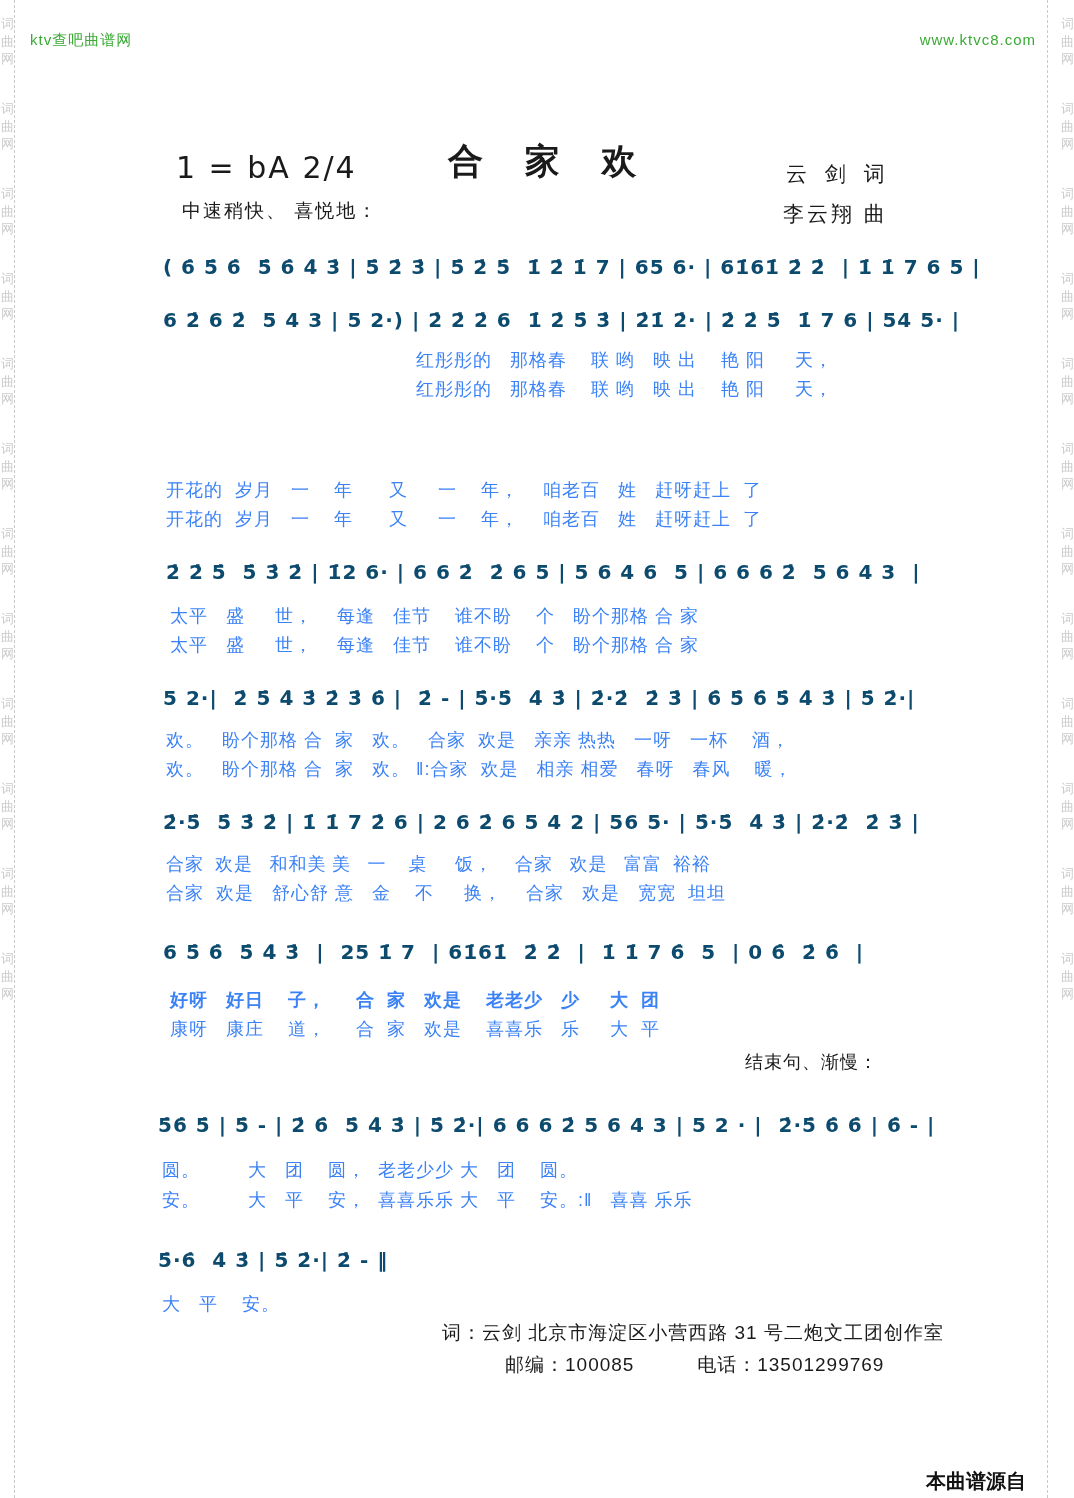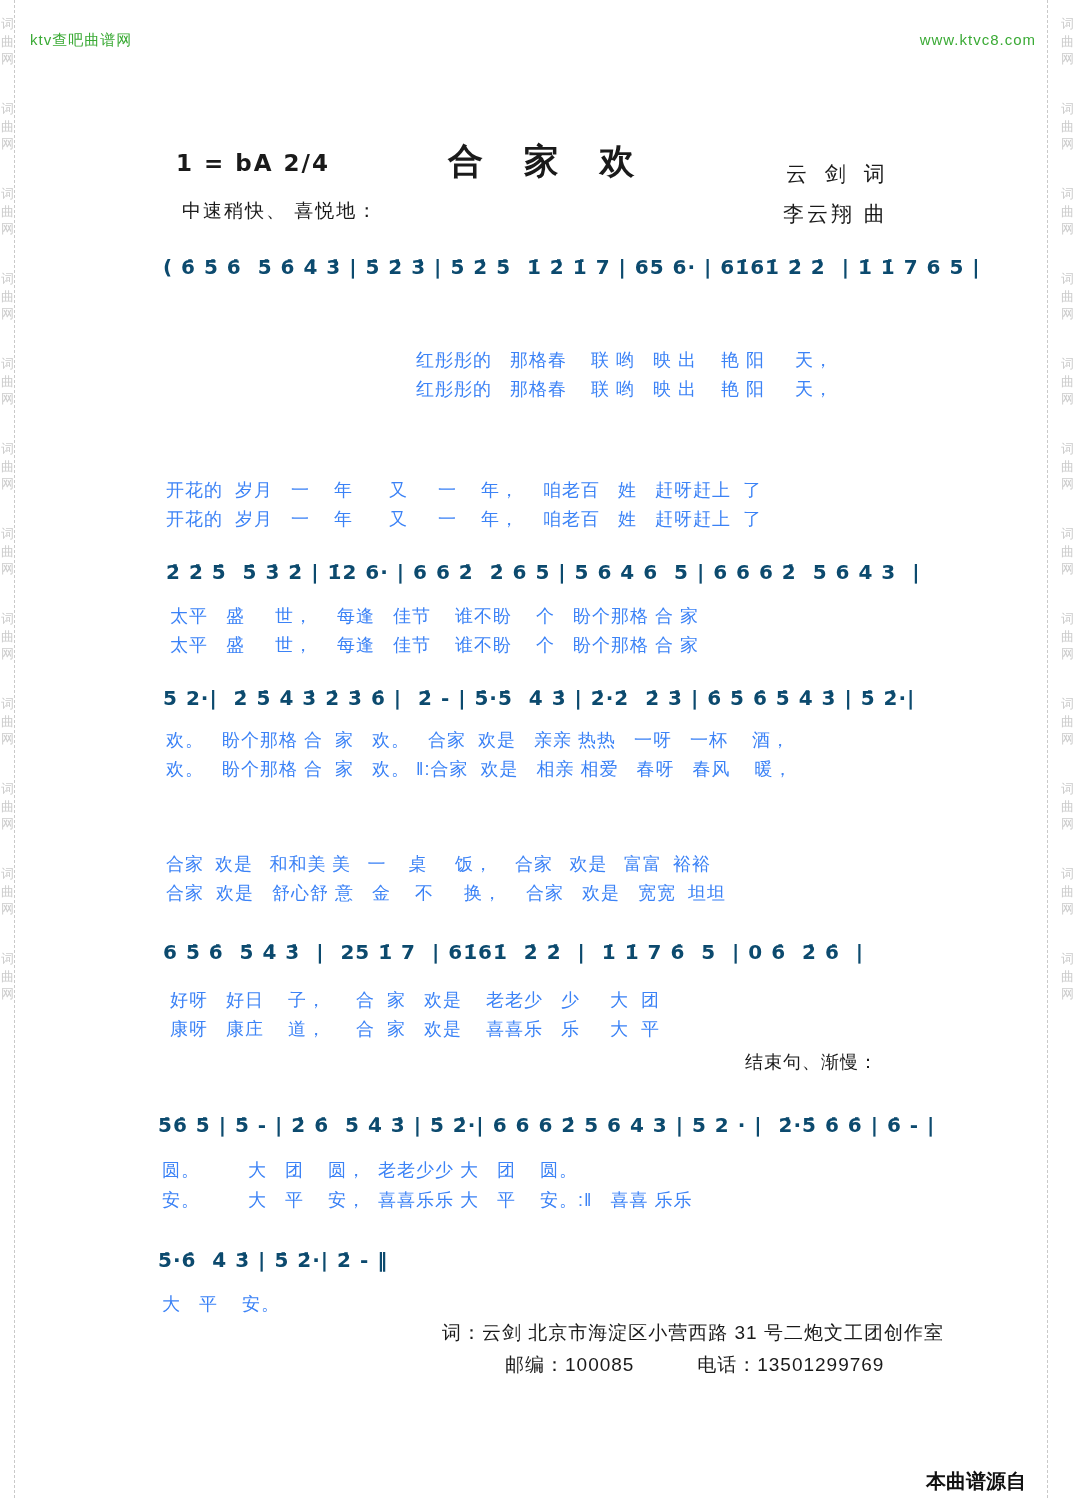--- a/index.html
+++ b/index.html
@@ -9,24 +9,24 @@
   .wm{position:absolute;top:0;bottom:0;color:#cccccc;font-size:13px;line-height:13px;
       writing-mode:vertical-rl;text-orientation:upright;letter-spacing:18px;
       padding-top:6px;white-space:nowrap;overflow:hidden;}
   .wm-left{left:0;width:13px;border-right:1px dashed #c9c9c9;padding-left:1px;}
   .wm-right{right:0;width:21px;border-left:1px dashed #c9c9c9;padding-left:5px;}
   
   .site{position:absolute;font-size:15px;color:#3aaa35;letter-spacing:1px;text-decoration:none;}
   .site-left{left:30px;top:31px;}
   .site-right{right:38px;top:31px;}
   
-  .key-sig{position:absolute;left:176px;top:150px;font-size:23px;font-weight:bold;
+  .key-sig{position:absolute;left:176px;top:150px;font-size:30px;font-weight:normal;
            font-family:"DejaVu Sans",sans-serif;letter-spacing:2px;}
   .song-title{position:absolute;left:448px;top:138px;font-size:35px;font-weight:bold;
-              font-family:Liberation Serif, serif;letter-spacing:16px;}
+              font-family:Liberation Sans, sans-serif;letter-spacing:16px;}
   .lyricist{position:absolute;left:786px;top:160px;font-size:21px;letter-spacing:6px;}
   .tempo{position:absolute;left:182px;top:198px;font-size:19px;letter-spacing:2px;}
   .composer{position:absolute;left:783px;top:200px;font-size:21px;letter-spacing:3px;}
   
   .notation{position:absolute;font-family:"DejaVu Sans",sans-serif;font-weight:bold;
             font-size:20px;letter-spacing:1px;white-space:pre;color:#0c4a6e;}
   .lyric{position:absolute;font-size:18px;white-space:pre;color:#3b82f6;letter-spacing:1px;}
   .ending-label{position:absolute;left:745px;top:1050px;font-size:18px;letter-spacing:1px;}
   
   .footer-line{position:absolute;font-size:19px;white-space:pre;letter-spacing:1px;}
@@ -48,39 +48,41 @@
   <a class="site site-right">www.ktvc8.com</a>
 
   <div class="key-sig">1 = bA  2/4</div>
   <div class="song-title">合 家 欢</div>
   <div class="lyricist">云 剑 词</div>
   <div class="tempo">中速稍快、 喜悦地：</div>
   <div class="composer">李云翔 曲</div>
 
   <div class="notation" style="left:163px;top:255px;">( 6̇ 5̇ 6̇  5̇ 6̇ 4̇ 3̇ | 5̇ 2̇ 3̇ | 5̇ 2̇ 5̇  1̇ 2̇ 1̇ 7 | 65 6· | 61̇61̇ 2̇ 2̇  | 1̇ 1̇ 7 6 5 |</div>
 
+  <div class="notation" style="left:163px;top:308px;">6 2̇ 6 2̇  5 4 3 | 5 2·) | 2̇ 2̇ 2̇ 6  1̇ 2̇ 5̇ 3̇ | 2̇1̇ 2̇· | 2̇ 2̇ 5̇  1̇ 7 6 | 54 5· |</div>
   <div class="lyric" style="left:416px;top:348px;">红彤彤的   那格春    联 哟   映 出    艳 阳     天，</div>
   <div class="lyric" style="left:416px;top:377px;">红彤彤的   那格春    联 哟   映 出    艳 阳     天，</div>
 
   <div class="lyric" style="left:166px;top:478px;">开花的  岁月   一    年      又     一    年，    咱老百   姓   赶呀赶上  了</div>
   <div class="lyric" style="left:166px;top:507px;">开花的  岁月   一    年      又     一    年，    咱老百   姓   赶呀赶上  了</div>
 
   <div class="notation" style="left:166px;top:560px;">2̇ 2̇ 5̇  5̇ 3̇ 2̇ | 1̇2 6· | 6 6 2̇  2̇ 6 5 | 5 6 4 6  5 | 6 6 6 2̇  5 6 4 3  |</div>
   <div class="lyric" style="left:170px;top:604px;">太平   盛     世，    每逢   佳节    谁不盼    个   盼个那格 合 家</div>
   <div class="lyric" style="left:170px;top:633px;">太平   盛     世，    每逢   佳节    谁不盼    个   盼个那格 合 家</div>
 
   <div class="notation" style="left:163px;top:686px;">5 2·|  2̇ 5̇ 4̇ 3̇ 2̇ 3̇ 6̇ |  2̇ - | 5̇·5̇  4̇ 3̇ | 2̇·2̇  2̇ 3̇ | 6̇ 5̇ 6̇ 5̇ 4̇ 3̇ | 5̇ 2̇·|</div>
   <div class="lyric" style="left:166px;top:757px;">欢。   盼个那格 合  家   欢。 ‖:合家  欢是   相亲 相爱   春呀   春风    暖，</div>
   <div class="lyric" style="left:166px;top:728px;">欢。   盼个那格 合  家   欢。   合家  欢是   亲亲 热热   一呀   一杯    酒，</div>
 
+  <div class="notation" style="left:163px;top:810px;">2̇·5̇  5̇ 3̇ 2̇ | 1̇ 1̇ 7 2̇ 6 | 2 6 2̇ 6 5 4 2 | 56 5· | 5̇·5̇  4̇ 3̇ | 2̇·2̇  2̇ 3̇ |</div>
   <div class="lyric" style="left:166px;top:852px;font-family:Liberation Serif, serif;">合家  欢是   和和美 美   一    桌     饭，    合家   欢是   富富  裕裕</div>
   <div class="lyric" style="left:166px;top:881px;">合家  欢是   舒心舒 意   金    不     换，    合家   欢是   宽宽  坦坦</div>
 
   <div class="notation" style="left:163px;top:940px;">6 5̇ 6̇  5̇ 4̇ 3̇  |  25 1̇ 7  | 61̇61̇  2̇ 2̇  |  1̇ 1̇ 7 6̇  5  | 0 6̇  2̇ 6̇  |</div>
-  <div class="lyric" style="left:170px;top:988px;">好呀   好日    子，     合  家   欢是    老老少   少     大  团</div>
+  <div class="lyric" style="left:170px;top:988px;font-weight:bold;">好呀   好日    子，     合  家   欢是    老老少   少     大  团</div>
   <div class="lyric" style="left:170px;top:1017px;">康呀   康庄    道，     合  家   欢是    喜喜乐   乐     大  平</div>
 
   <div class="ending-label">结束句、渐慢：</div>
 
   <div class="notation" style="left:158px;top:1113px;">5̇6̇ 5̇ | 5̇ - | 2̇ 6̇  5̇ 4̇ 3̇ | 5̇ 2̇·| 6 6 6 2̇ 5 6 4 3 | 5 2 · |  2̇·5̇ 6̇ 6̇ | 6̇ - |</div>
   <div class="lyric" style="left:162px;top:1158px;">圆。        大   团    圆，  老老少少 大   团    圆。</div>
   <div class="lyric" style="left:162px;top:1188px;">安。        大   平    安，  喜喜乐乐 大   平    安。:‖   喜喜 乐乐</div>
 
   <div class="notation" style="left:158px;top:1248px;">5̇·6̇  4̇ 3̇ | 5̇ 2̇·| 2̇ - ‖</div>
   <div class="lyric" style="left:162px;top:1292px;">大   平    安。</div>

